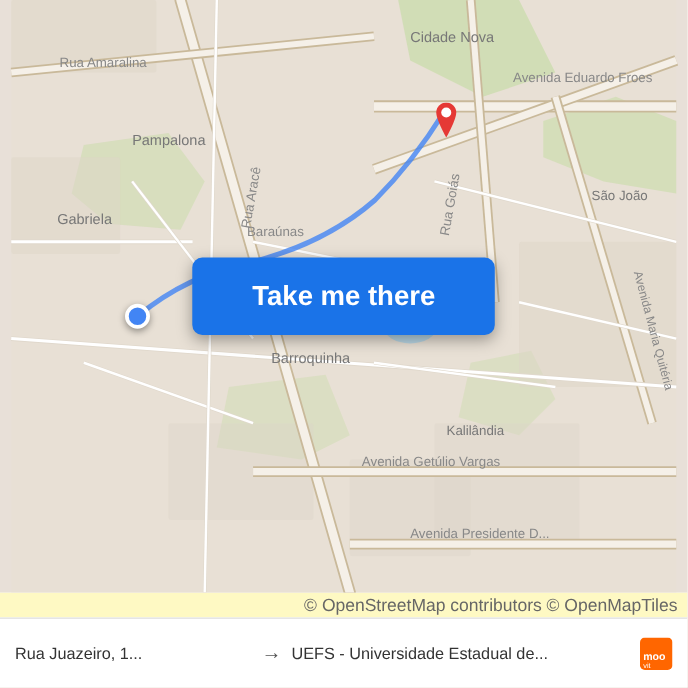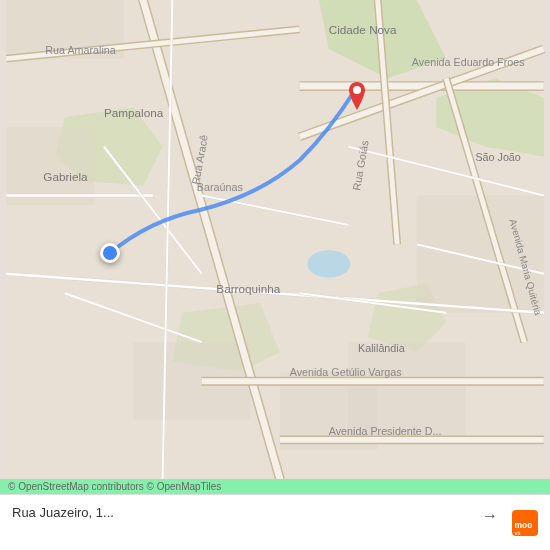--- a/index.html
+++ b/index.html
@@ -47,20 +47,21 @@
       cursor: pointer;
       white-space: nowrap;
       box-shadow: 0 4px 12px rgba(0,0,0,0.35);
     }
 
     
     #bottom-bar {
       background-color: #ffffff;
       border-top: 1px solid #ddd;
       display: flex;
+      align-items: center;
       padding: 10px 12px;
       height: 56px;
       gap: 8px;
     }
 
     #from-location {
       flex: 1;
       font-size: 13px;
       color: #333;
       white-space: nowrap;
@@ -91,25 +92,25 @@
       margin-left: 6px;
       border-radius: 10px;
     }
 
     #moovit-icon {
       width: 26px;
       height: 26px;
     }
 
     #attribution-bar {
-      background-color: #86efac;
-      font-size: 10px;
+      background-color: #fef9c3;
+      font-size: 14px;
       color: #666;
       padding: 2px 8px;
-      text-align: left;
+      text-align: right;
     }
 
     
     #dest-pin {
       position: absolute;
       top: 82px;
       left: 345px;
       width: 24px;
       height: 28px;
       z-index: 5;
@@ -229,30 +230,34 @@
       <path d="M 110 253 Q 150 220 200 210 Q 260 195 300 160 Q 330 130 355 90" stroke="#4285f4" stroke-width="4" fill="none" stroke-dasharray="none" opacity="0.8"></path>
     </svg>
 
     <div id="origin-dot"></div>
 
     <svg id="dest-pin" viewBox="0 0 24 28" xmlns="http://www.w3.org/2000/svg">
       <path d="M12 0C7.6 0 4 3.6 4 8c0 6 8 20 8 20s8-14 8-20c0-4.4-3.6-8-8-8z" fill="#e53935"></path>
       <circle cx="12" cy="8" r="4" fill="white"></circle>
     </svg>
 
+    <div id="button-overlay">
+      <button id="take-me-there-btn">Take me there</button>
+    </div>
 
   </div>
 
   <div id="attribution-bar">
     <span>© OpenStreetMap contributors © OpenMapTiles</span>
   </div>
 
   <div id="bottom-bar">
     <span id="from-location">Rua Juazeiro, 1...</span>
     <span id="arrow-icon">→</span>
+    <span id="to-location">UEFS - Universidade Estadual de...</span>
     <div id="moovit-logo">
       <svg id="moovit-icon" viewBox="0 0 40 40" xmlns="http://www.w3.org/2000/svg">
         <rect width="40" height="40" rx="6" fill="#ff6600"></rect>
         <text x="4" y="28" font-size="13" font-family="Arial" font-weight="bold" fill="white">moo</text>
         <text x="4" y="38" font-size="9" font-family="Arial" fill="white">vit</text>
       </svg>
     </div>
   </div>
 </div>
 

